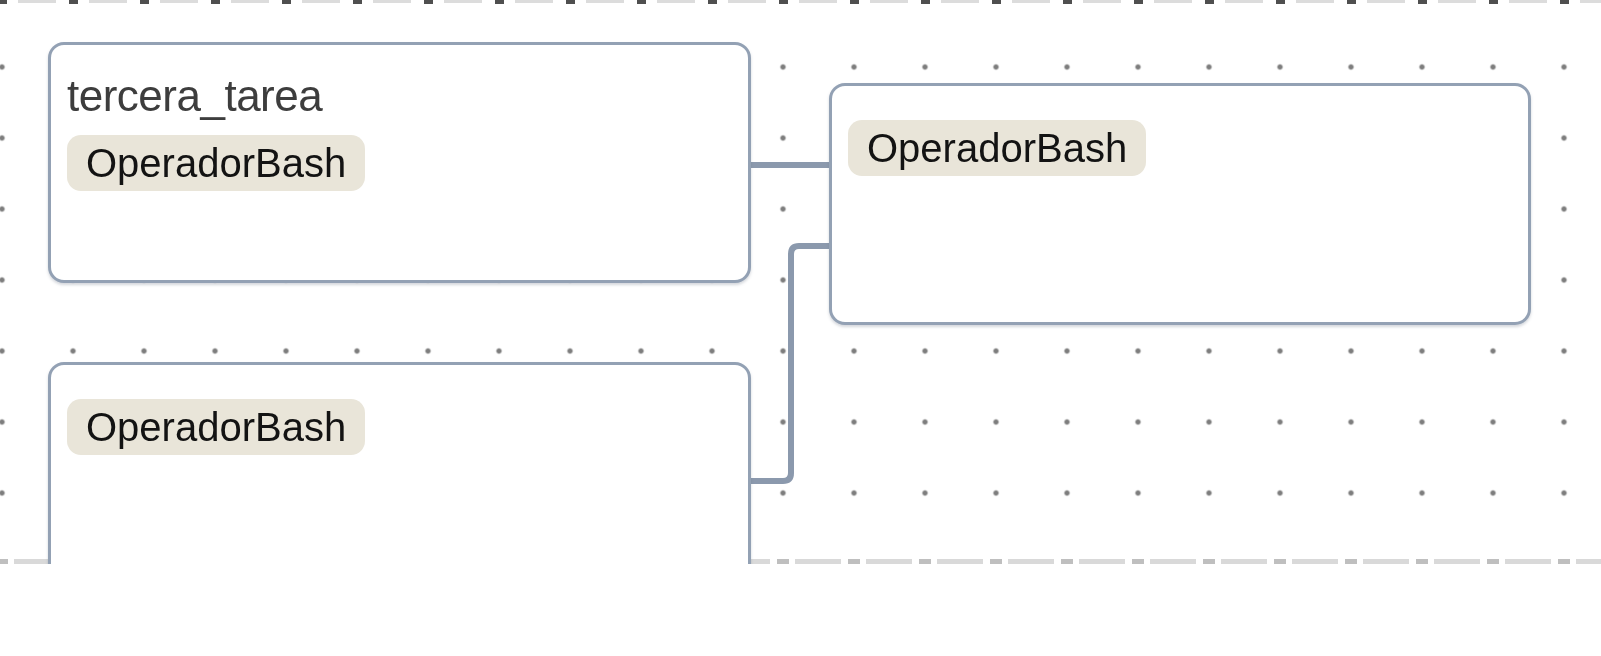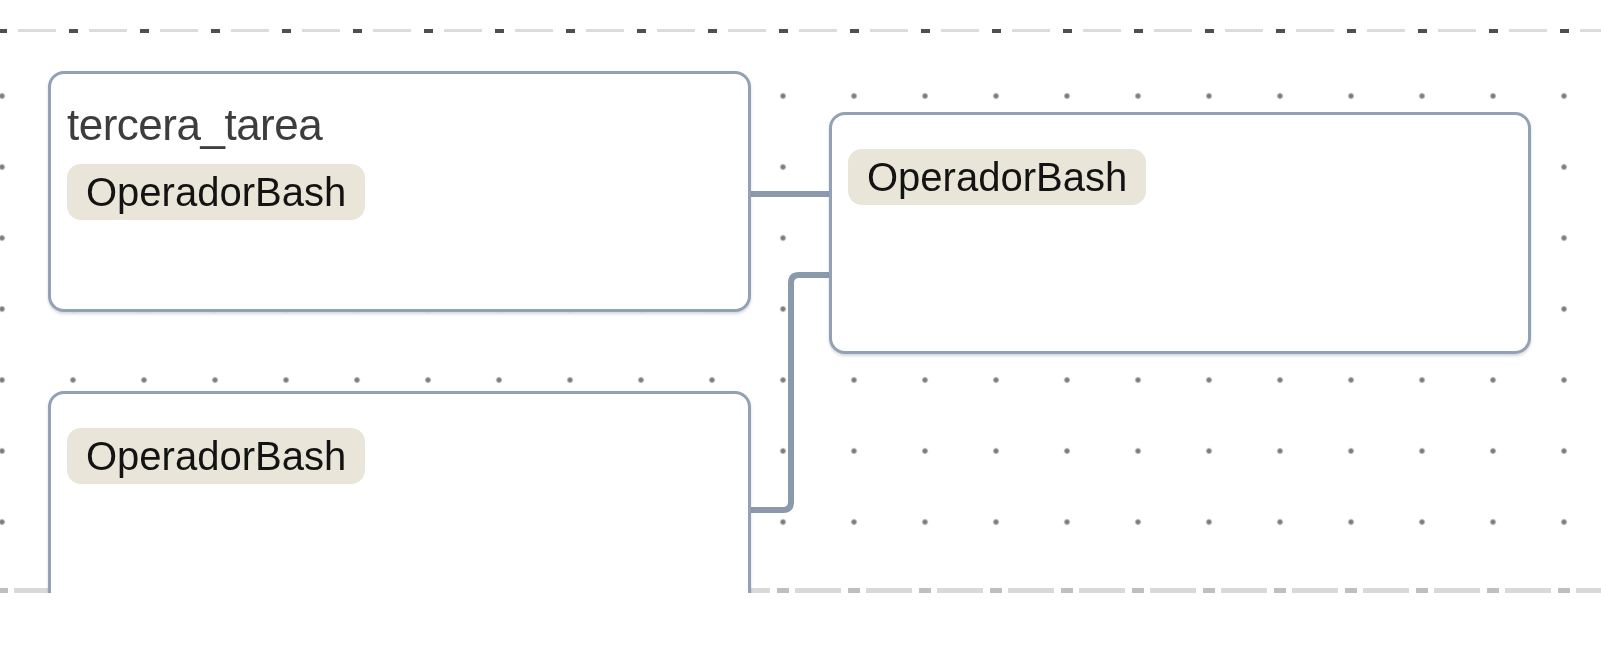--- a/index.html
+++ b/index.html
@@ -13,21 +13,20 @@
   .canvas {
     position: relative;
     width: 1601px;
     height: 564px;
     overflow: hidden;
     background-color: #ffffff;
     
     background-image: radial-gradient(circle, #7d7d7d 2.1px, rgba(125,125,125,0.35) 2.7px, transparent 3.3px);
     background-size: 71px 71px;
     background-position: -33.5px 31.5px;
-    margin-top: 29px;
   }
 
   
   .strip {
     position: absolute;
     left: 0;
     width: 100%;
     background-repeat: repeat-x;
     pointer-events: none;
   }

